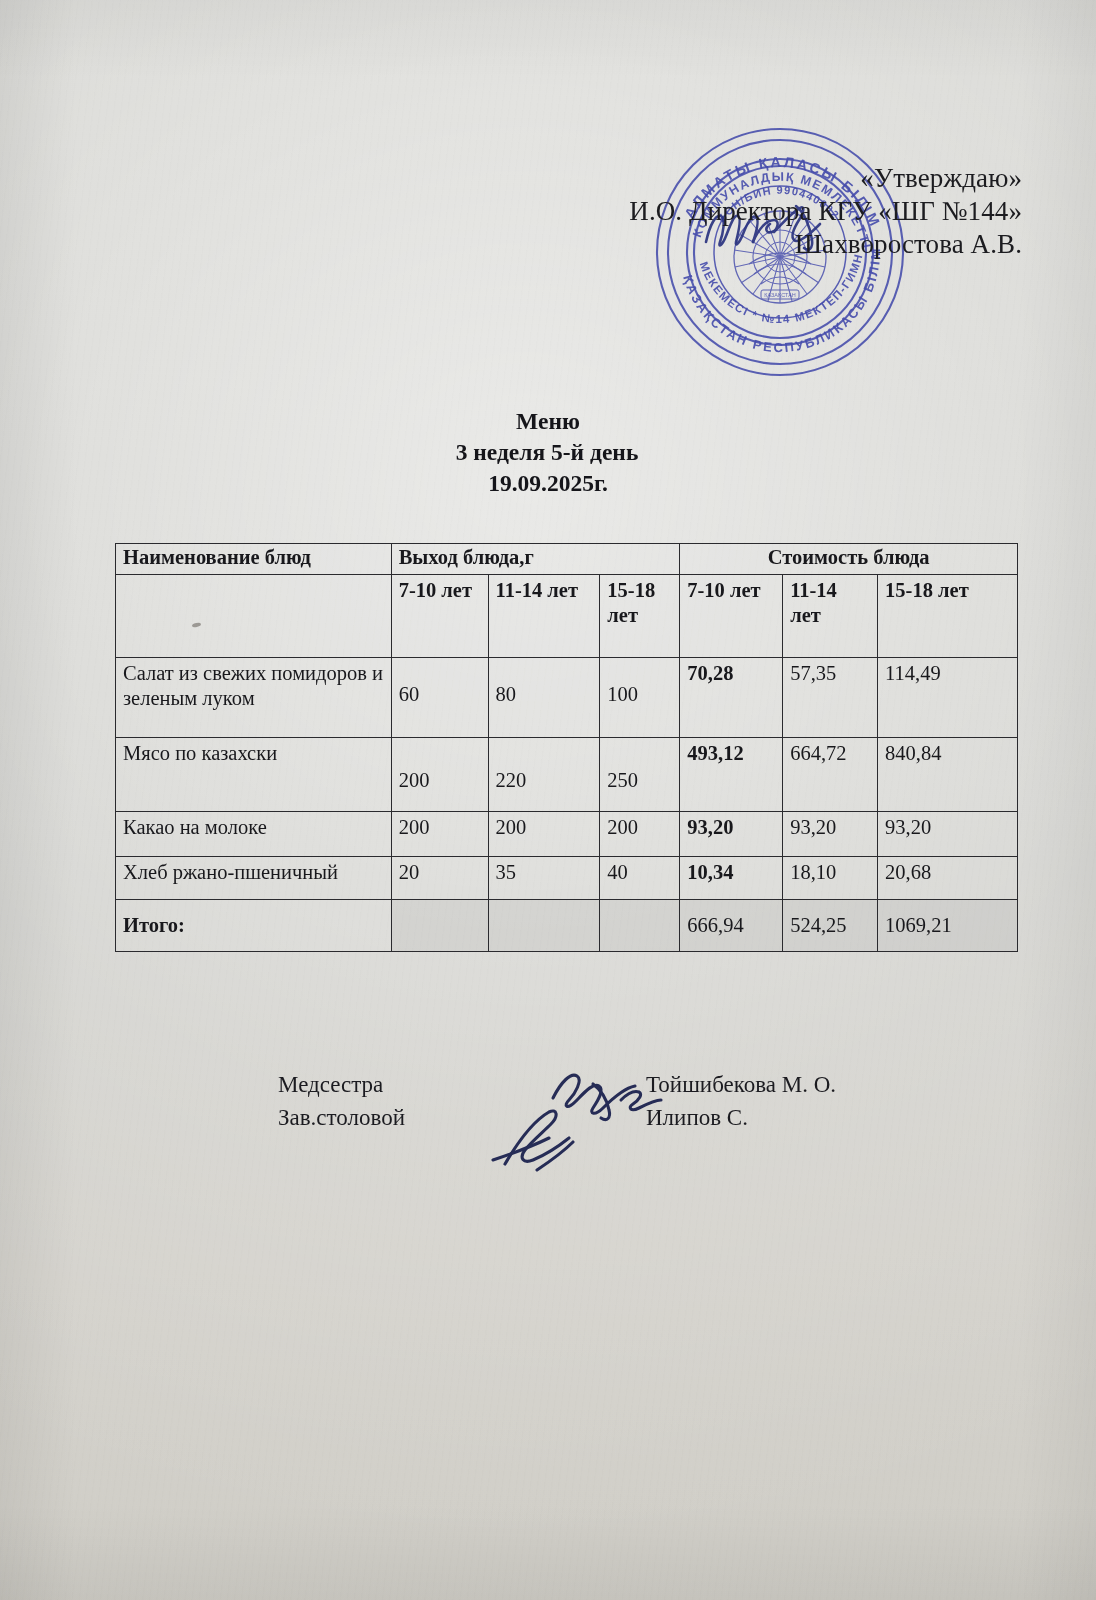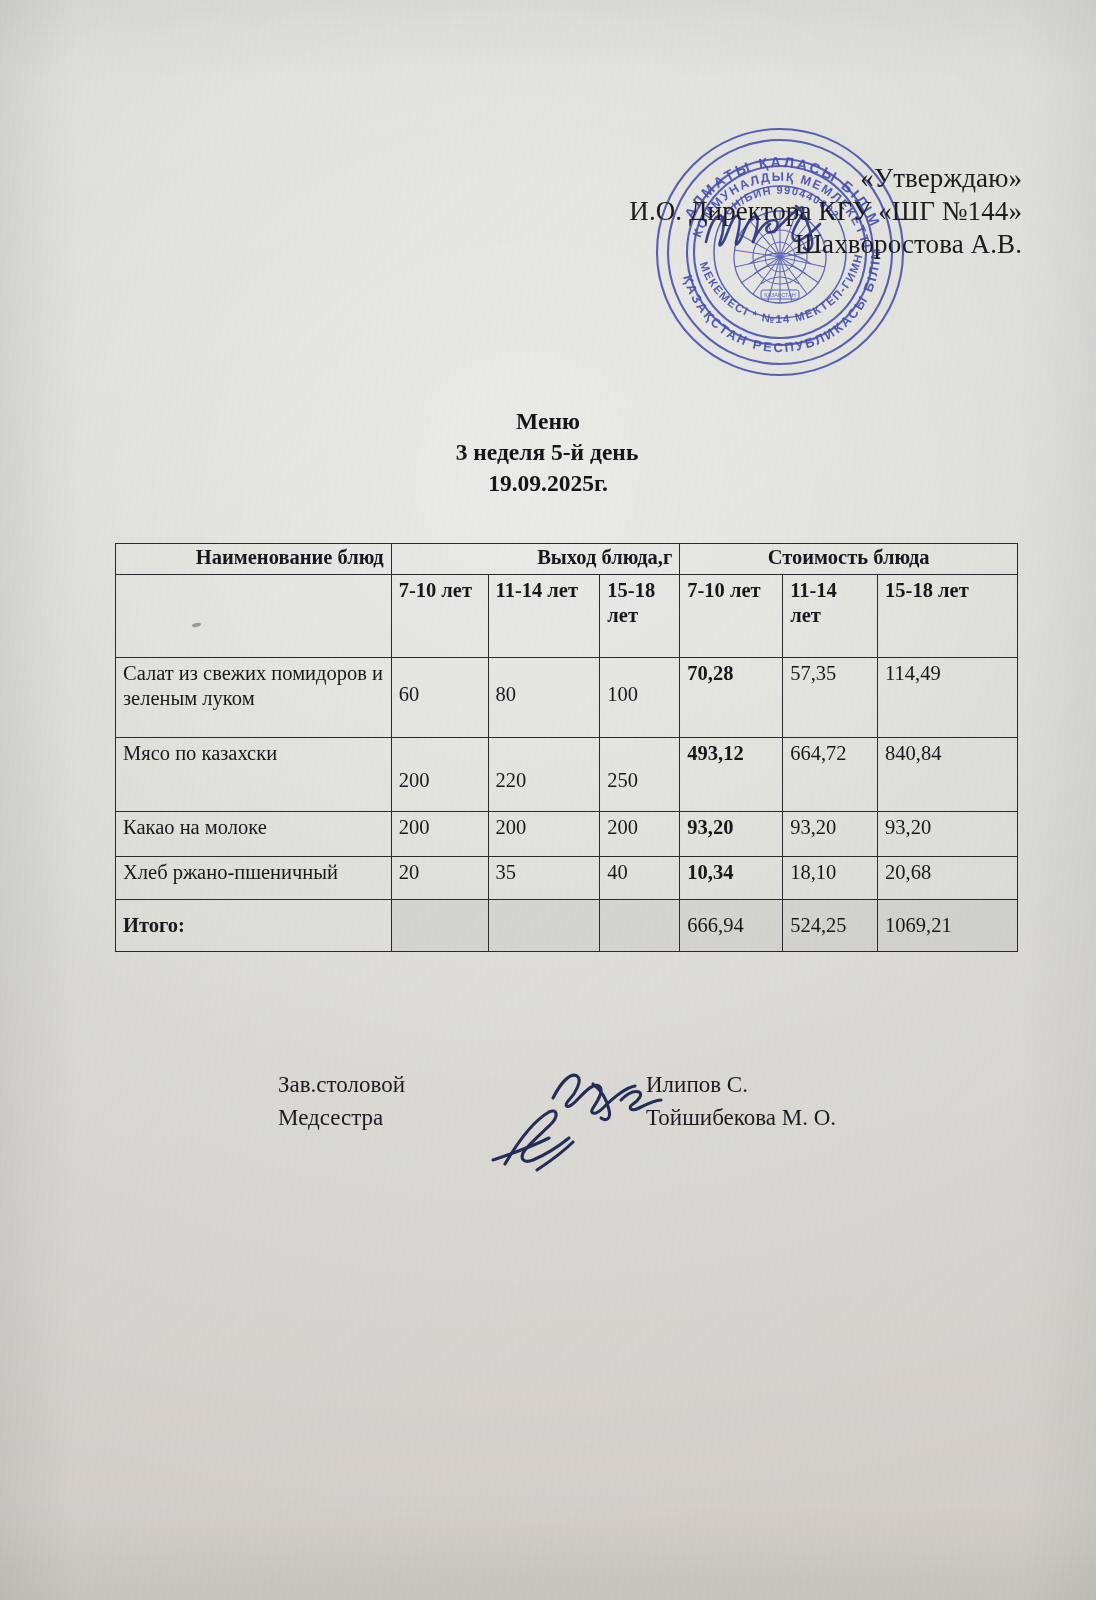--- a/index.html
+++ b/index.html
@@ -100,21 +100,21 @@
     background: rgba(255,255,255,0.035);
   }
   #menu-table td, #menu-table th {
     border: 1.6px solid #2a2a2e;
     padding: 3px 7px 4px 7px;
     text-align: left;
     vertical-align: top;
     font-weight: normal;
     line-height: 25px;
   }
-  #menu-table .hdr-top td { font-weight: bold; height: 30px; padding-top: 1px; text-align: right; }
+  #menu-table .hdr-top td { font-weight: bold; height: 30px; padding-top: 1px; }
   #menu-table .hdr-sub td { font-weight: bold; height: 83px; }
   #menu-table .c-name  { width: 276px; }
   #menu-table .c-g1    { width: 97px; }
   #menu-table .c-g2    { width: 112px; }
   #menu-table .c-g3    { width: 80px; }
   #menu-table .c-p1    { width: 103px; font-weight: bold; }
   #menu-table .c-p2    { width: 95px; }
   #menu-table .c-p3    { width: 140px; }
 
   #menu-table tr.r-salad td { height: 80px; }
@@ -349,23 +349,23 @@
                C 152,66 156,70 164,66 C 172,62 180,58 186,58"></path>
       <path d="M 30,122 C 44,98 60,78 74,70 C 82,66 84,74 76,82
                C 68,90 56,100 50,108 C 44,116 48,122 58,118
                C 70,113 84,104 94,96"></path>
       <path d="M 18,118 C 36,112 58,104 74,96"></path>
       <path d="M 62,128 C 74,120 88,110 98,100"></path>
     </g>
   </svg>
 
   <div id="footer">
+    <div class="frow f2">
+      <span class="role">Медсестра</span>
+      <span class="person">Тойшибекова М. О.</span>
+    </div>
     <div class="frow f1">
       <span class="role">Зав.столовой</span>
       <span class="person">Илипов С.</span>
     </div>
-    <div class="frow f2">
-      <span class="role">Медсестра</span>
-      <span class="person">Тойшибекова М. О.</span>
-    </div>
   </div>
 
 </div>
 
 </body></html>

